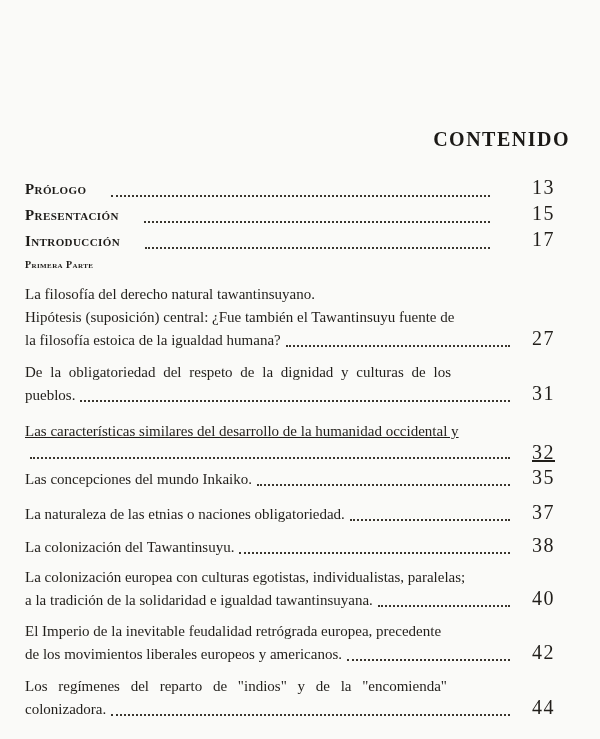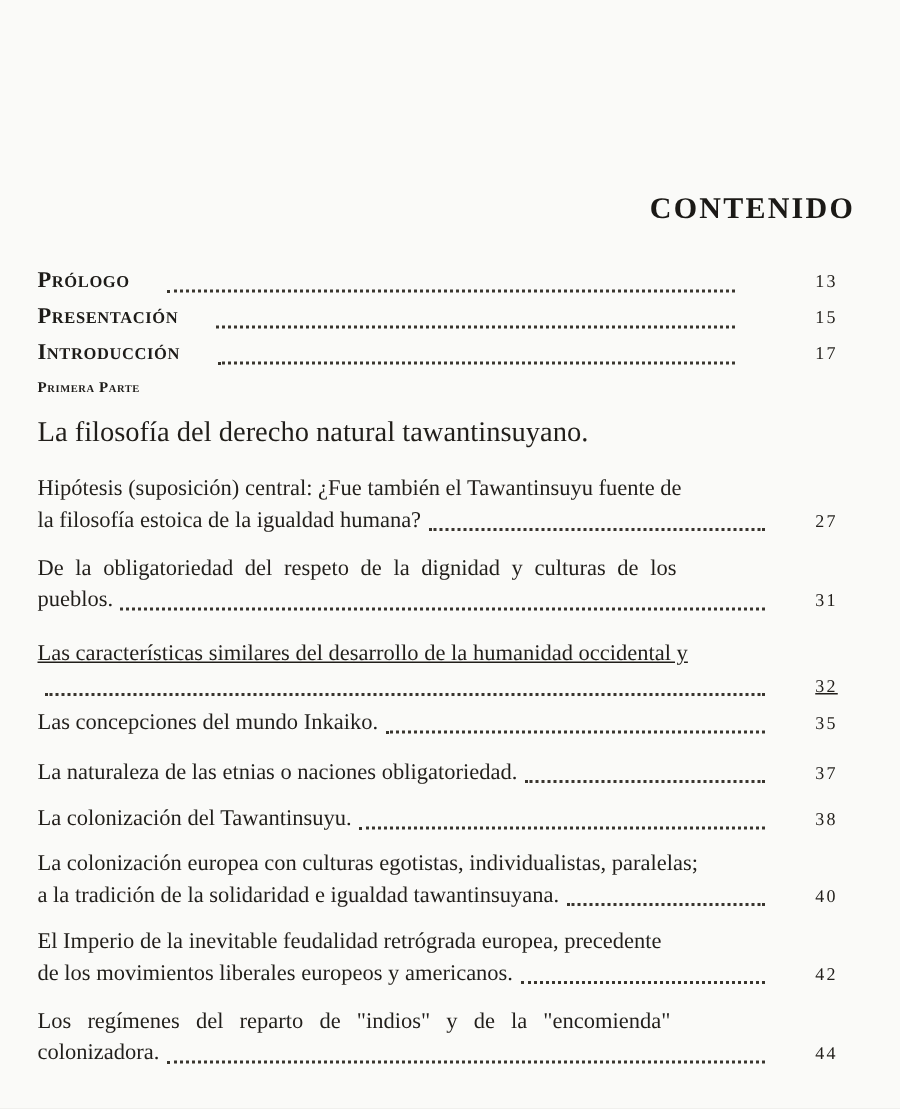--- a/index.html
+++ b/index.html
@@ -46,45 +46,45 @@
   .dots {
     flex: 1 1 auto;
     min-width: 8px;
     border-bottom: 2px dotted #39352e;
     align-self: flex-end;
     margin: 0 22px 4px 5px;
   }
   .page-num {
     flex: 0 0 auto;
     width: 38px;
-    text-align: center;
-    font-size: 12px;
+    text-align: left;
+    font-size: 20px;
     letter-spacing: 1.5px;
     white-space: nowrap;
     color: #211e1a;
   }
   .section-heading {
     font-size: 10px;
     line-height: 24px;
   }
   .intro {
     margin-top: 7px;
-    font-size: 19px;
+    font-size: 15px;
     line-height: 21px;
   }
   .entry { font-size: 15px; }
   .entry .l1 {
     line-height: 21px;
     white-space: nowrap;
     margin-right: 58px;
     overflow: visible;
   }
   .ws-4 { word-spacing: 4px; }
   .ws-7 { word-spacing: 7px; }
-  .e1 { margin-top: 17px; }
+  .e1 { margin-top: 2px; }
   .e2 { margin-top: 11px; }
   .e3 { margin-top: 15px; text-decoration: underline; }
   .e4 { margin-top: 4px; }
   .e5 { margin-top: 12px; }
   .e6 { margin-top: 10px; }
   .e7 { margin-top: 9px; }
   .e8 { margin-top: 10px; }
   .e9 { margin-top: 11px; }
 </style>
 </head>

